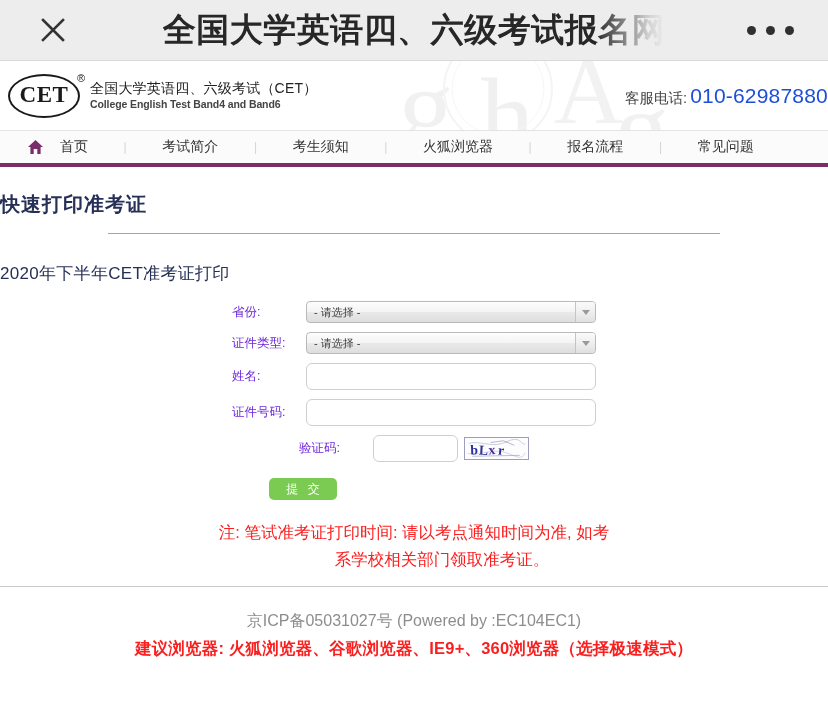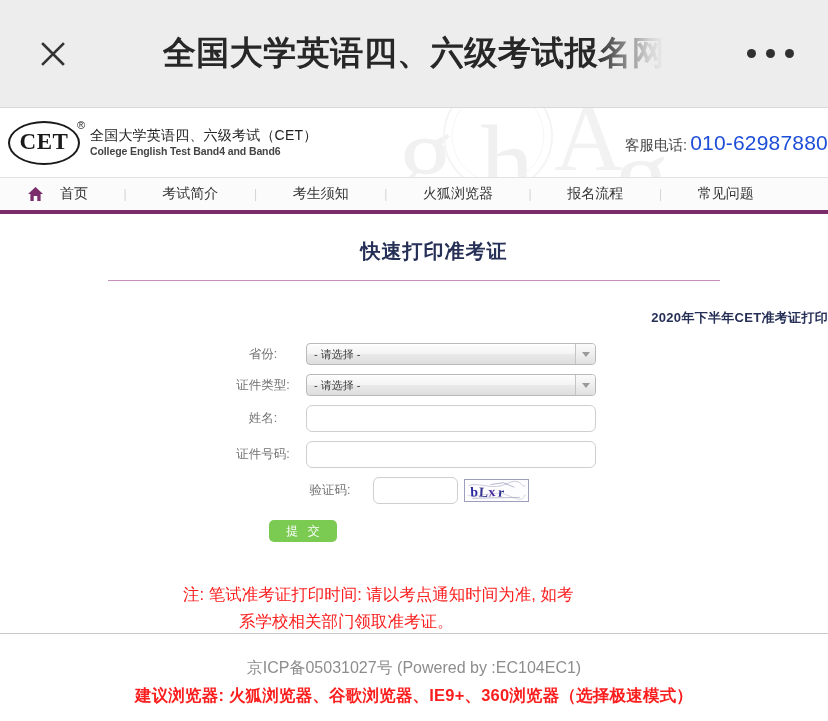--- a/index.html
+++ b/index.html
@@ -8,21 +8,21 @@
     width: 828px;
     height: 721px;
     overflow: hidden;
     background: #ffffff;
     font-family: "Liberation Sans", "DejaVu Sans", sans-serif;
   }
 
   
   .wx-bar {
     position: relative;
-    height: 108px;
+    height: 61px;
     background: #ededed;
     display: flex;
     align-items: center;
     border-bottom: 1px solid #d9d9d9;
   }
   .wx-close {
     position: absolute;
     left: 36px;
     top: 50%;
     transform: translateY(-50%);
@@ -203,58 +203,56 @@
     text-align: center;
     user-select: none;
   }
 
   
   .main {
     padding-top: 24px;
     height: 419px;
   }
   .page-title {
-    text-align: center;
     font-size: 20px;
     font-weight: bold;
     color: #262f56;
     letter-spacing: 1px;
-    padding-left: 40px;
   }
   .title-rule {
     width: 612px;
     height: 1px;
     background: #c58fbe;
     margin: 15px auto 0;
   }
   .sub-title {
-    text-align: right;
-    font-size: 13px;
-    font-weight: bold;
+    text-align: left;
+    font-size: 17px;
+    font-weight: normal;
     color: #262f56;
     margin-top: 28px;
     letter-spacing: 0.3px;
   }
 
   .form {
     margin-top: 16px;
     display: flex;
     flex-direction: column;
     align-items: center;
   }
   .form-row {
     display: flex;
     align-items: center;
     margin-bottom: 9px;
   }
   .form-label {
     width: 74px;
-    text-align: center;
+    text-align: left;
     font-size: 12.5px;
-    color: #737373;
+    color: #6d28d9;
     padding-right: 12px;
     white-space: nowrap;
   }
 
   .fake-select {
     position: relative;
     width: 290px;
     height: 22px;
     border: 1px solid #b9b9b9;
     border-radius: 4px;
@@ -345,23 +343,22 @@
 
   .notice {
     margin-top: 19px;
     text-align: center;
     color: #fb1e1e;
     font-size: 16.5px;
     line-height: 1.62;
   }
   .notice-block {
     display: inline-block;
-    text-align: left;
+    text-align: center;
     width: 462px;
-    margin-top: 20px;
   }
   .notice-l3 { padding-left: 56px; }
 
   
   .footer-rule {
     width: 828px;
     height: 1px;
     background: #c9c9c9;
   }
   .footer {

